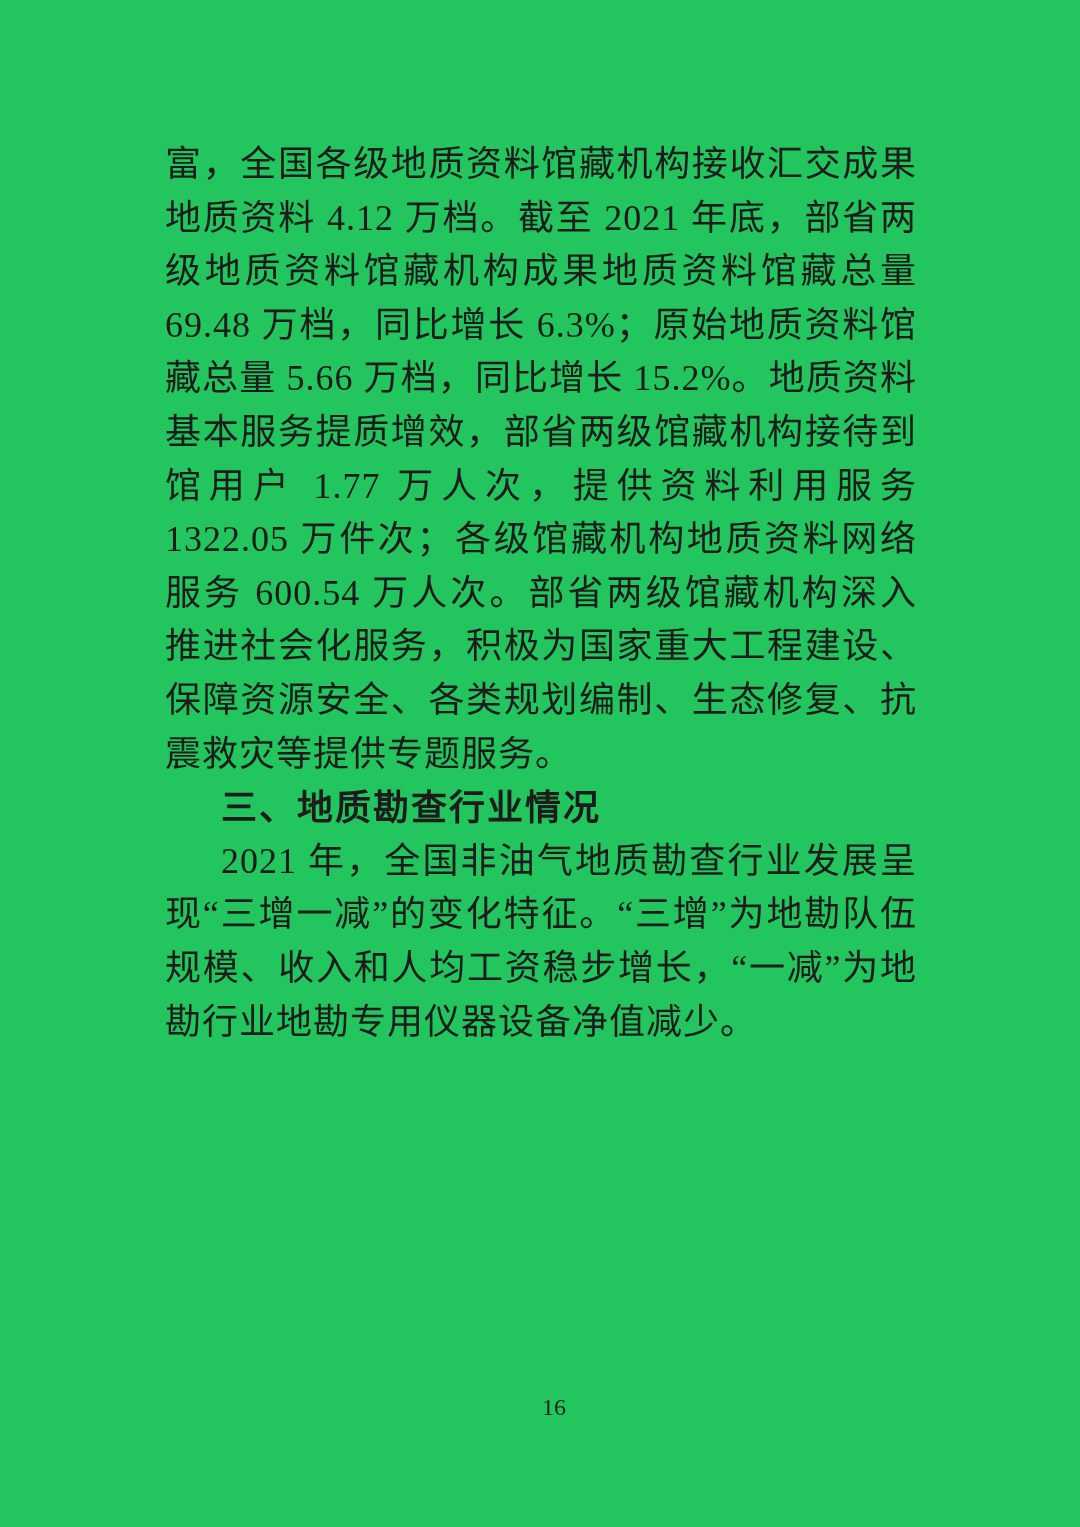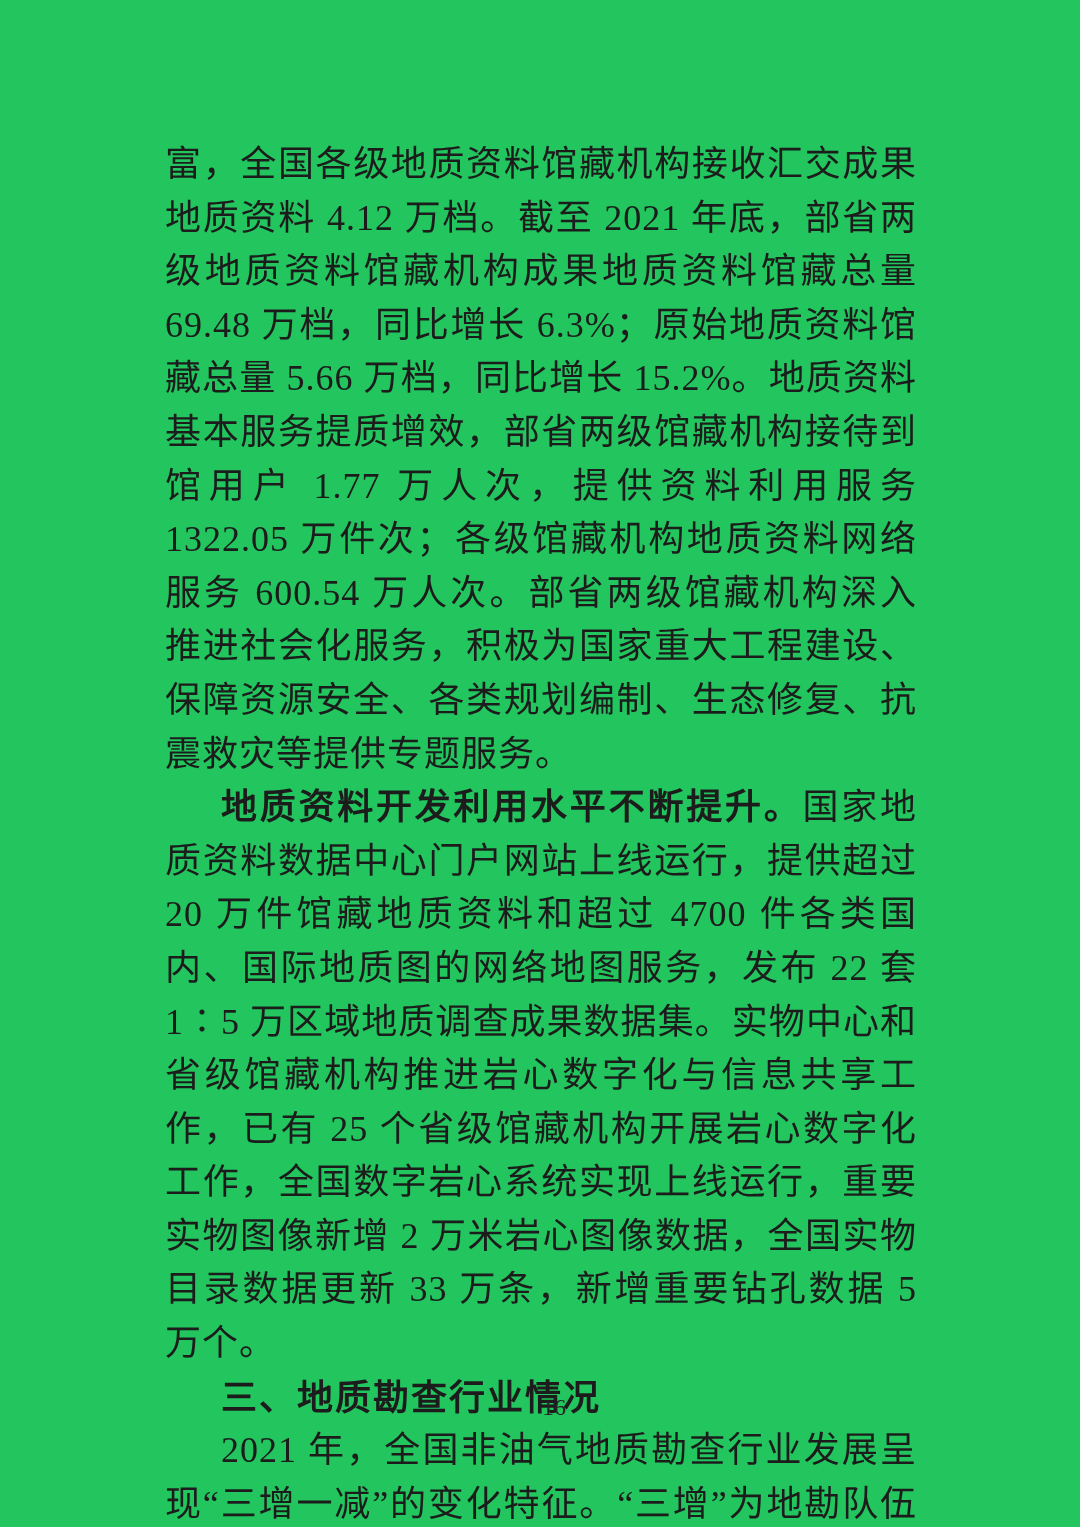--- a/index.html
+++ b/index.html
@@ -67,21 +67,20 @@
 </style>
 </head>
 <body>
 
 <div class="page">
 
   <div class="text-column">
 
     <p class="para">富，全国各级地质资料馆藏机构接收汇交成果地质资料 4.12 万档。截至 2021 年底，部省两级地质资料馆藏机构成果地质资料馆藏总量 69.48 万档，同比增长 6.3%；原始地质资料馆藏总量 5.66 万档，同比增长 15.2%。地质资料基本服务提质增效，部省两级馆藏机构接待到馆用户 1.77 万人次，提供资料利用服务 1322.05 万件次；各级馆藏机构地质资料网络服务 600.54 万人次。部省两级馆藏机构深入推进社会化服务，积极为国家重大工程建设、保障资源安全、各类规划编制、生态修复、抗震救灾等提供专题服务。</p>
 
-    <p class="para indent"><span class="lead-bold">地质资料开发利用水平不断提升。</span><span>国家地质资料数据中心门户网站上线运行，提供超过 20 万件馆藏地质资料和超过 4700 件各类国内、国际地质图的网络地图服务，发布 22 套 1∶5 万区域地质调查成果数据集。实物中心和省级馆藏机构推进岩心数字化与信息共享工作，已有 25 个省级馆藏机构开展岩心数字化工作，全国数字岩心系统实现上线运行，重要实物图像新增 2 万米岩心图像数据，全国实物目录数据更新 33 万条，新增重要钻孔数据 5 万个。</span></p>
 
     <h2 class="section-heading">三、地质勘查行业情况</h2>
 
     <p class="para indent">2021 年，全国非油气地质勘查行业发展呈现“三增一减”的变化特征。“三增”为地勘队伍规模、收入和人均工资稳步增长，“一减”为地勘行业地勘专用仪器设备净值减少。</p>
 
   </div>
 
   <div class="page-number">16</div>
 
 </div>

